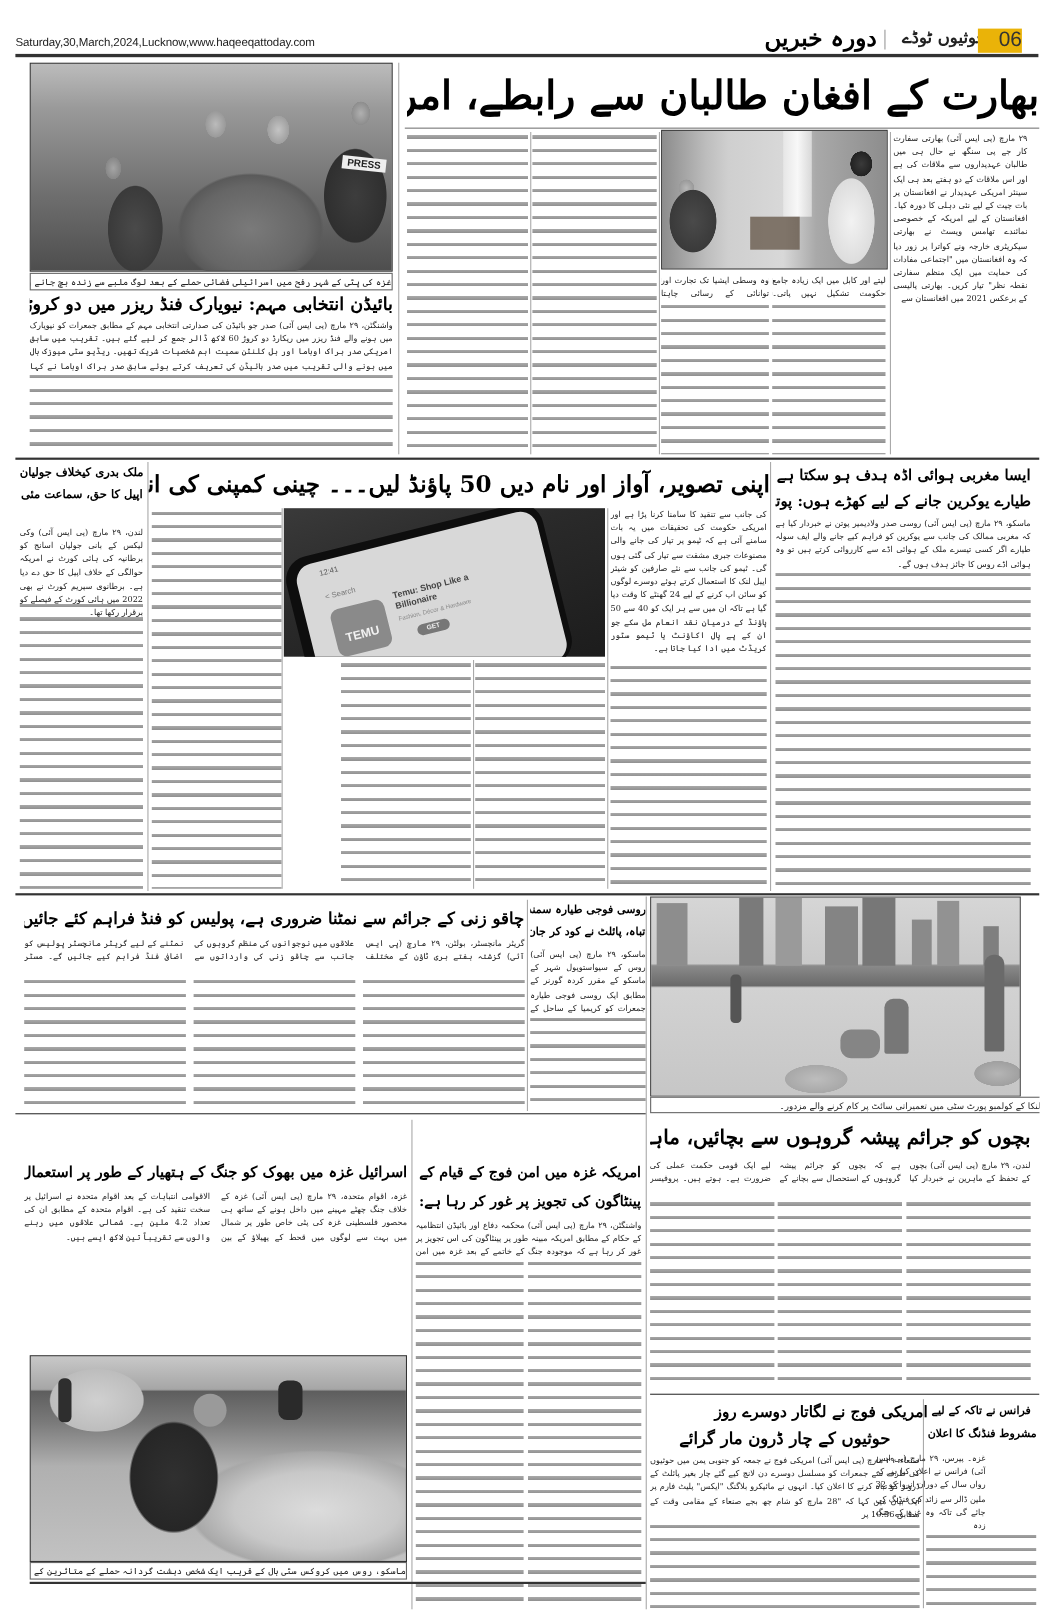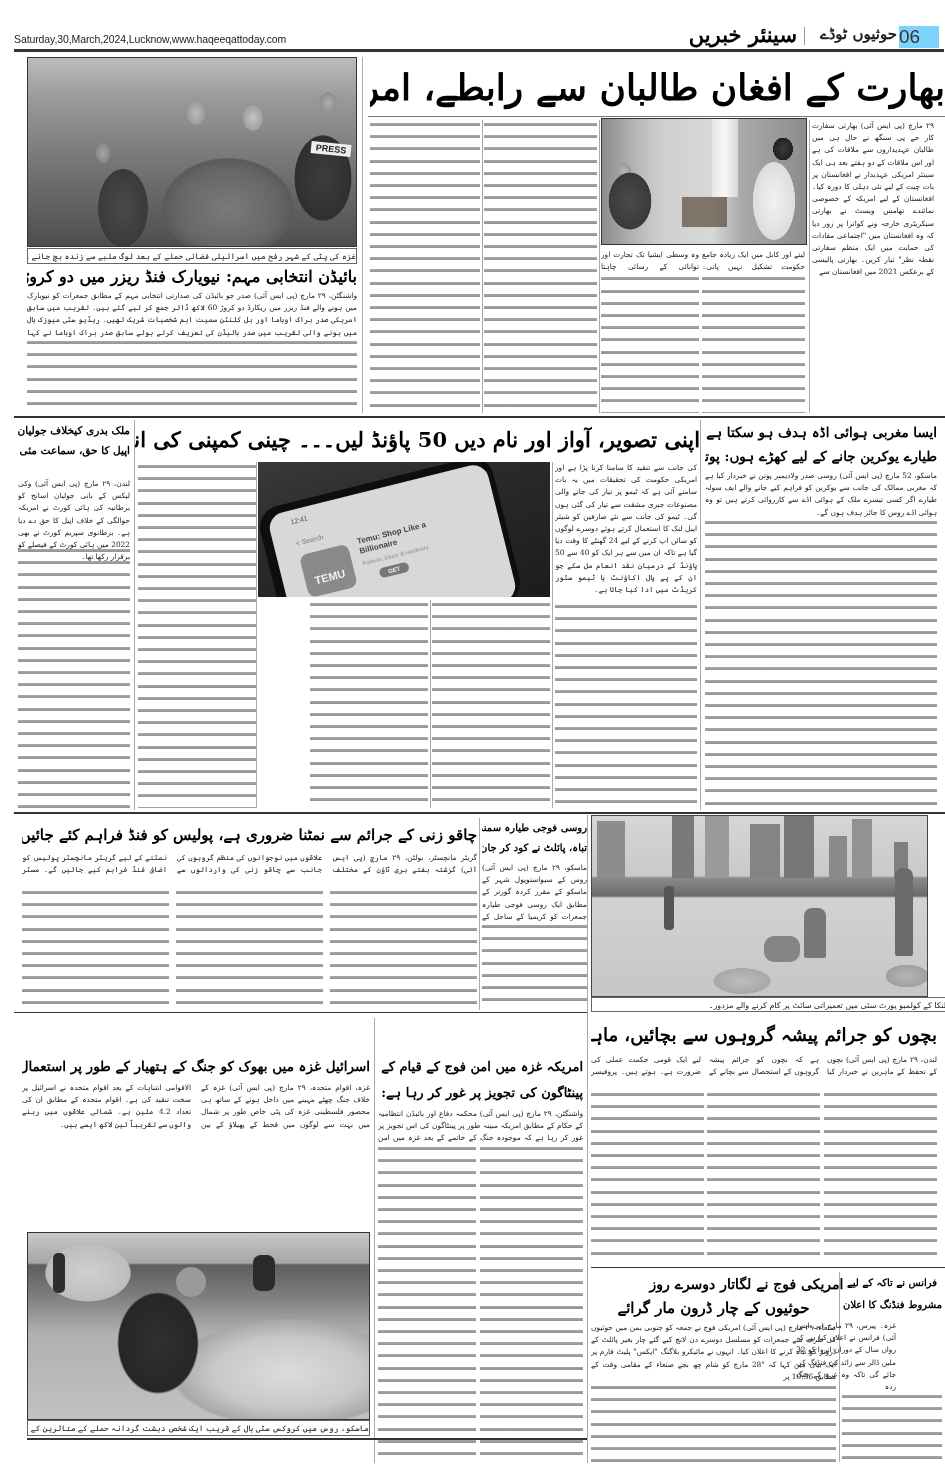--- a/index.html
+++ b/index.html
@@ -4,21 +4,21 @@
 <style>
   * { box-sizing: border-box; margin: 0; padding: 0; }
   html, body { width: 945px; height: 1469px; background: #ffffff; overflow: hidden; }
   body { position: relative; font-family: "DejaVu Sans", sans-serif; color: #111; }
 
   .abs { position: absolute; }
 
   
   #masthead { left: 0; top: 0; width: 945px; height: 46px; }
   #dateline { left: 14px; top: 33px; font-family: "Liberation Sans", sans-serif; font-size: 10.5px; color: #222; letter-spacing: -0.1px; }
-  #page-no { right: 6px; top: 26px; width: 40px; height: 22px; background: #7dd3fc; font-family: "Liberation Sans", sans-serif; font-size: 19px; color: #333; text-align: left; line-height: 22px; }
+  #page-no { right: 16px; top: 26px; width: 40px; height: 22px; background: #eab308; font-family: "Liberation Sans", sans-serif; font-size: 19px; color: #333; text-align: right; line-height: 22px; }
   #brand { right: 48px; top: 25px; font-family: "DejaVu Serif", serif; font-size: 15px; font-weight: bold; color: #222; direction: rtl; }
   #brand-sep { right: 140px; top: 27px; width: 1px; height: 18px; background: #999; }
   #section-title { right: 148px; top: 22px; font-family: "DejaVu Serif", serif; font-size: 21px; font-weight: bold; color: #000; direction: rtl; }
   #masthead-rule { left: 14px; top: 49px; width: 930px; height: 3px; background: #333; }
 
   
   .photo { background: #888; overflow: hidden; border: 1px solid #555; }
   .caption { border: 1px solid #666; background: #fff; font-family: "DejaVu Serif", serif; font-size: 8px; color: #222; direction: rtl; text-align: center; line-height: 15px; white-space: nowrap; overflow: hidden; }
 
   .headline { font-family: "DejaVu Serif", serif; font-weight: bold; color: #000; direction: rtl; text-align: center; white-space: nowrap; overflow: hidden; }
@@ -31,21 +31,21 @@
   .lines {
     background-image: repeating-linear-gradient(to bottom, transparent 0px, transparent 3px, #8a8a8a 3px, #6e6e6e 6px, transparent 6px, transparent 12.2px);
     opacity: 0.75;
   }
 </style>
 </head>
 <body>
 
 <div class="abs" id="masthead">
   <div class="abs" id="dateline">Saturday,30,March,2024,Lucknow,www.haqeeqattoday.com</div>
-  <div class="abs" id="section-title">سینئر خبریں</div>
+  <div class="abs" id="section-title">دورہ خبریں</div>
   <div class="abs" id="brand-sep"></div>
   <div class="abs" id="brand">حوثیوں ٹوڈے</div>
   <div class="abs" id="page-no">06</div>
 </div>
 <div class="abs" id="masthead-rule"></div>
 
 <div class="abs headline" style="left:370px; top:58px; width:575px; height:58px; font-size:36px; line-height:58px;">بھارت کے افغان طالبان سے رابطے، امریکہ میں بے چینی</div>
 <div class="abs hrule" style="left:368px; top:116px; width:577px; height:1px; background:#777;"></div>
 
 <div class="abs photo" style="left:601px; top:118px; width:206px; height:127px; border-color:#333;
@@ -86,21 +86,21 @@
 
 <div class="abs headline" style="left:27px; top:264px; width:330px; height:26px; font-size:16px; line-height:26px;">بائیڈن انتخابی مہم: نیویارک فنڈ ریزر میں دو کروڑ 60 لاکھ ڈالر جمع</div>
 <div class="abs byline-text" style="left:27px; top:290px; width:330px; height:48px;">واشنگٹن، ۲۹ مارچ (پی ایس آئی) صدر جو بائیڈن کی صدارتی انتخابی مہم کے مطابق جمعرات کو نیویارک میں ہونے والے فنڈ ریزر میں ریکارڈ دو کروڑ 60 لاکھ ڈالر جمع کر لیے گئے ہیں۔ تقریب میں سابق امریکی صدر براک اوباما اور بل کلنٹن سمیت اہم شخصیات شریک تھیں۔ ریڈیو سٹی میوزک ہال میں ہونے والی تقریب میں صدر بائیڈن کی تعریف کرتے ہوئے سابق صدر براک اوباما نے کہا کہ "میں ایسا ہی</div>
 <div class="abs lines" style="left:27px; top:338px; width:330px; height:75px;"></div>
 <div class="abs vrule" style="left:362px; top:57px; height:356px;"></div>
 
 <div class="abs hrule" style="left:14px; top:416px; width:931px;"></div>
 
 <div class="abs headline" style="left:705px; top:420px; width:232px; height:24px; font-size:13.5px; line-height:24px;">ایسا مغربی ہوائی اڈہ ہدف ہو سکتا ہے جہاں لڑاکا</div>
 <div class="abs headline" style="left:705px; top:444px; width:232px; height:24px; font-size:13.5px; line-height:24px;">طیارے یوکرین جانے کے لیے کھڑے ہوں: پوتن</div>
-<div class="abs byline-text" style="left:705px; top:470px; width:232px; height:48px;">ماسکو، 52 مارچ (پی ایس آئی) روسی صدر ولادیمیر پوتن نے خبردار کیا ہے کہ مغربی ممالک کی جانب سے یوکرین کو فراہم کیے جانے والے ایف سولہ طیارے اگر کسی تیسرے ملک کے ہوائی اڈے سے کارروائی کرتے ہیں تو وہ ہوائی اڈے روس کا جائز ہدف ہوں گے۔</div>
+<div class="abs byline-text" style="left:705px; top:470px; width:232px; height:48px;">ماسکو، ۲۹ مارچ (پی ایس آئی) روسی صدر ولادیمیر پوتن نے خبردار کیا ہے کہ مغربی ممالک کی جانب سے یوکرین کو فراہم کیے جانے والے ایف سولہ طیارے اگر کسی تیسرے ملک کے ہوائی اڈے سے کارروائی کرتے ہیں تو وہ ہوائی اڈے روس کا جائز ہدف ہوں گے۔</div>
 <div class="abs lines" style="left:705px; top:518px; width:232px; height:290px;"></div>
 <div class="abs vrule" style="left:700px; top:420px; height:390px;"></div>
 
 <div class="abs headline" style="left:135px; top:420px; width:565px; height:40px; font-size:21px; line-height:40px;">اپنی تصویر، آواز اور نام دیں 50 پاؤنڈ لیں۔۔۔ چینی کمپنی کی انوکھی آفر سے بچنا مشکل</div>
 <div class="abs byline-text" style="left:555px; top:462px; width:142px; height:140px;">کی جانب سے تنقید کا سامنا کرنا پڑا ہے اور امریکی حکومت کی تحقیقات میں یہ بات سامنے آئی ہے کہ ٹیمو پر تیار کی جانے والی مصنوعات جبری مشقت سے تیار کی گئی ہوں گی۔ ٹیمو کی جانب سے نئے صارفین کو شیئر ایبل لنک کا استعمال کرتے ہوئے دوسرے لوگوں کو سائن اپ کرنے کے لیے 24 گھنٹے کا وقت دیا گیا ہے تاکہ ان میں سے ہر ایک کو 40 سے 50 پاؤنڈ کے درمیان نقد انعام مل سکے جو ان کے پے پال اکاؤنٹ یا ٹیمو سٹور کریڈٹ میں ادا کیا جاتا ہے۔</div>
 <div class="abs lines" style="left:555px; top:602px; width:142px; height:206px;"></div>
 <div class="abs lines" style="left:432px; top:600px; width:118px; height:208px;"></div>
 <div class="abs lines" style="left:310px; top:600px; width:118px; height:208px;"></div>
 <div class="abs lines" style="left:138px; top:462px; width:118px; height:346px;"></div>
 

